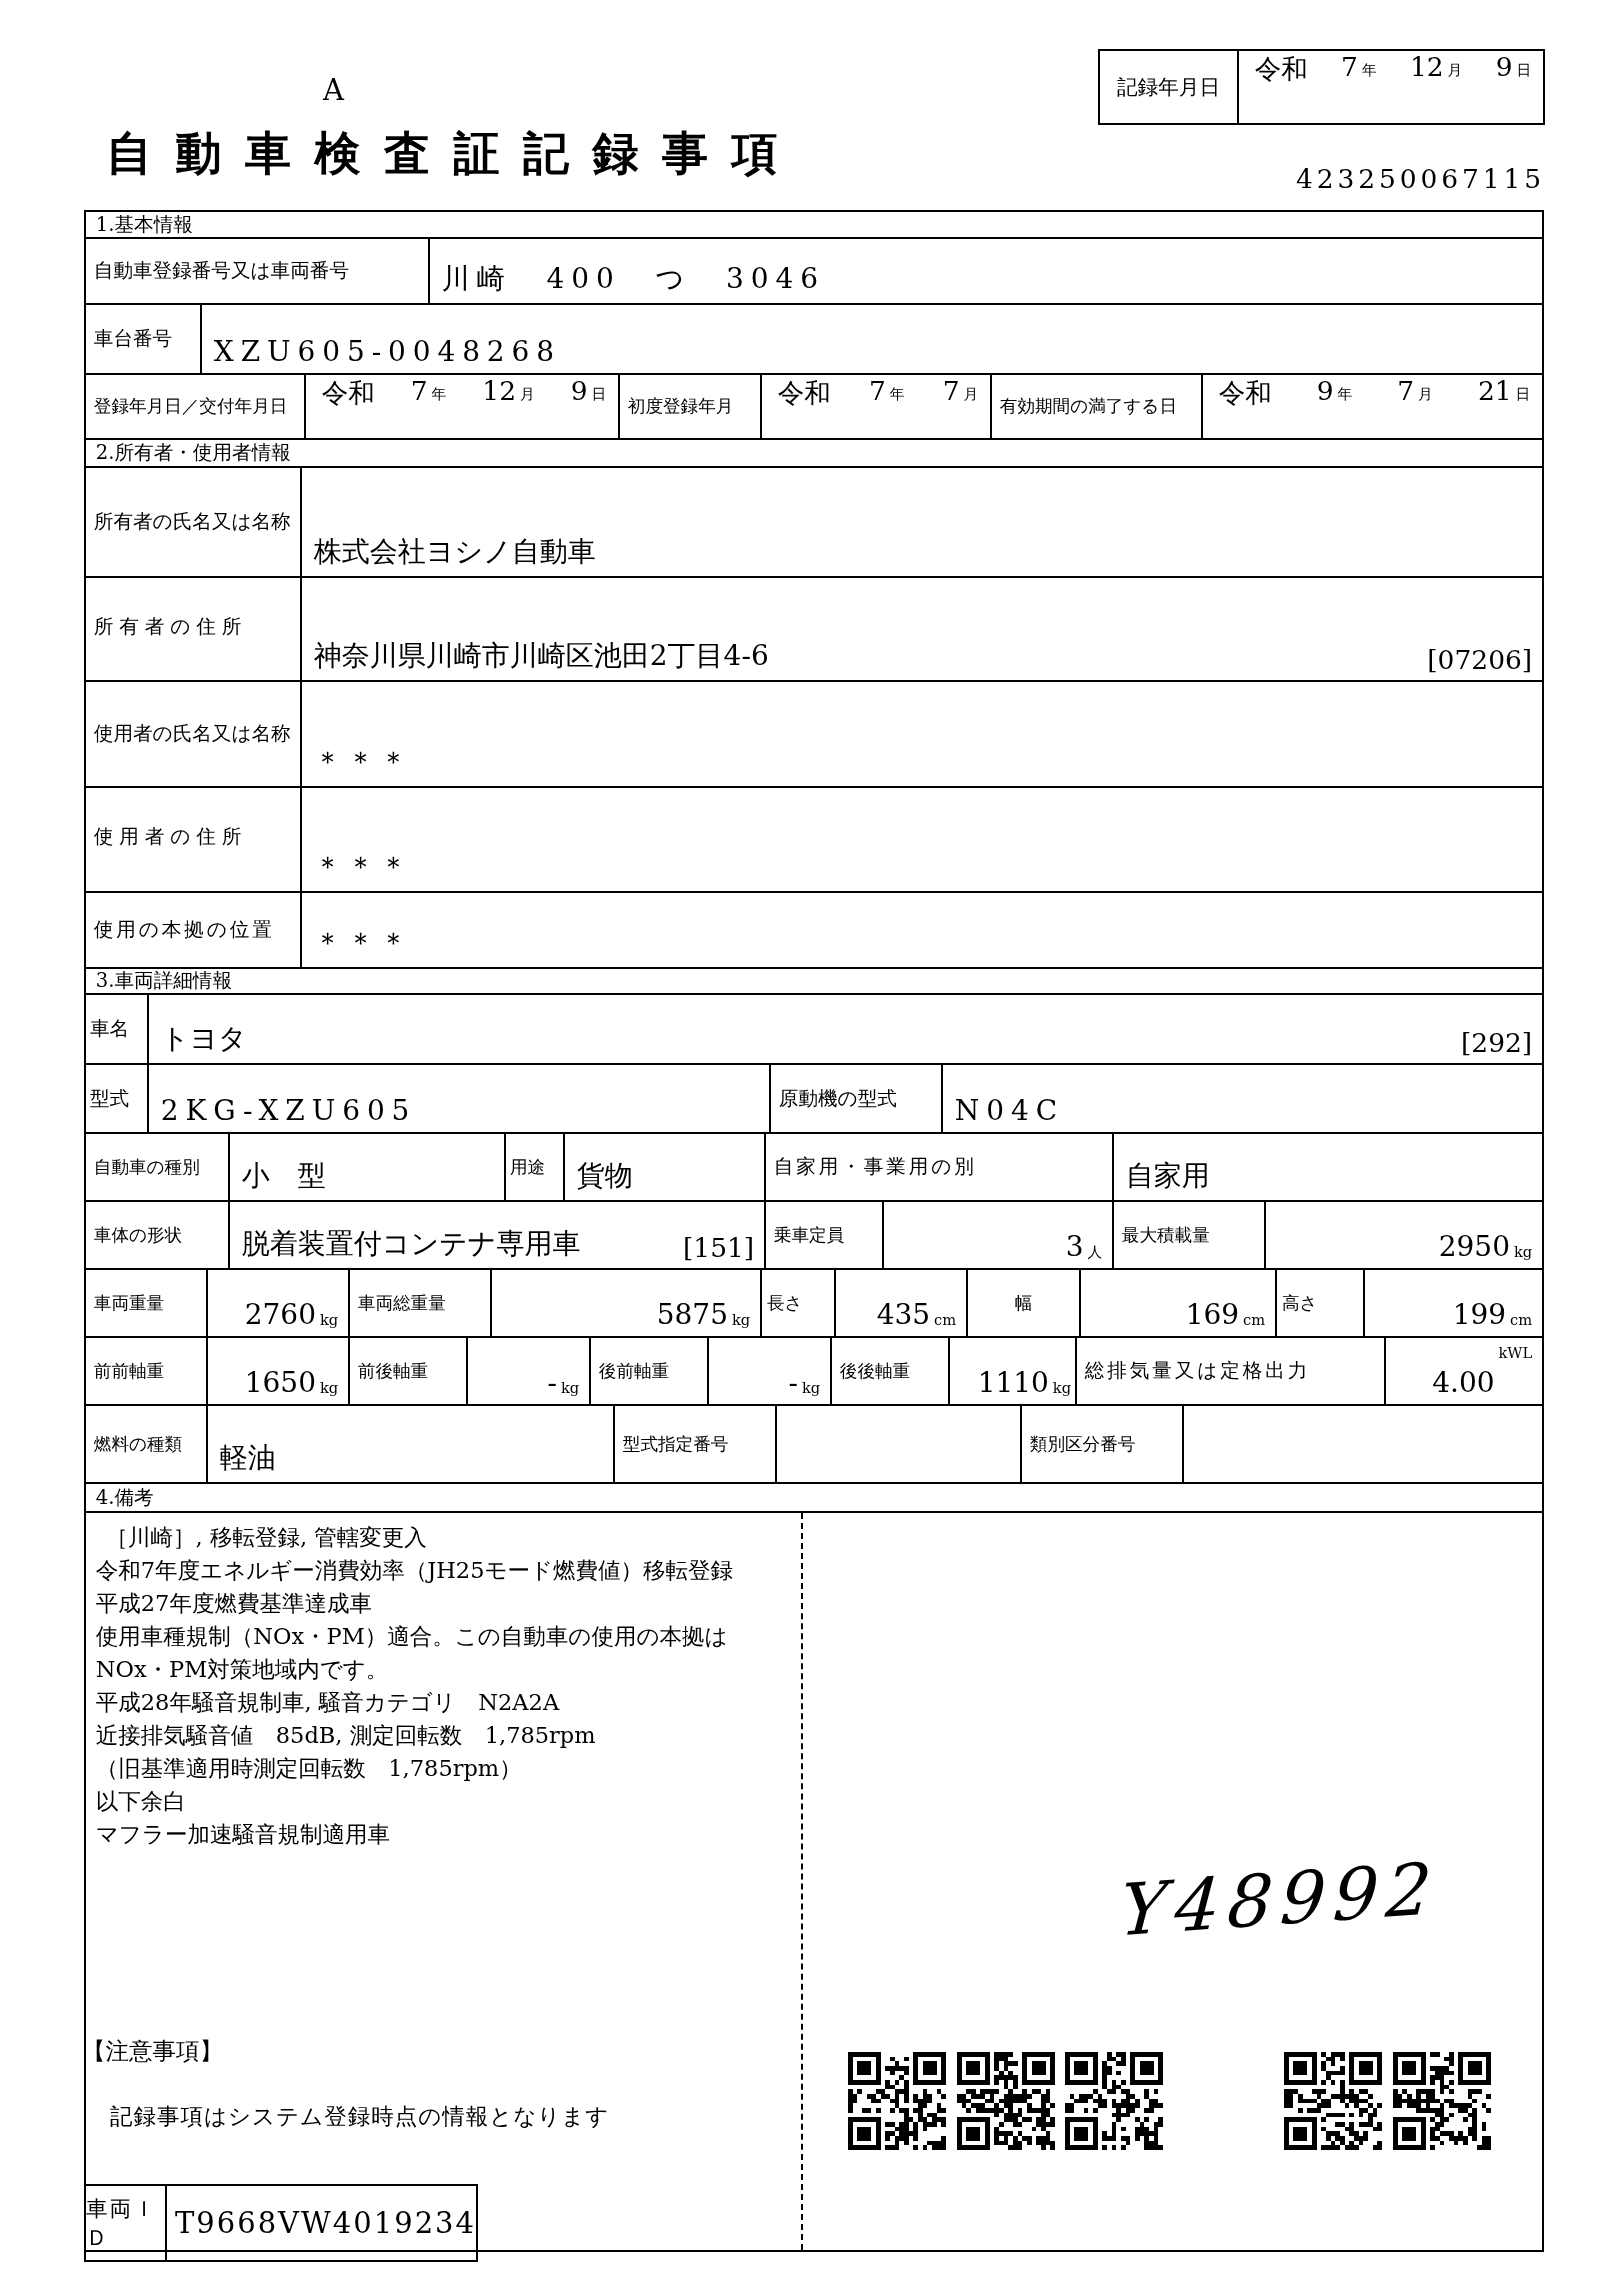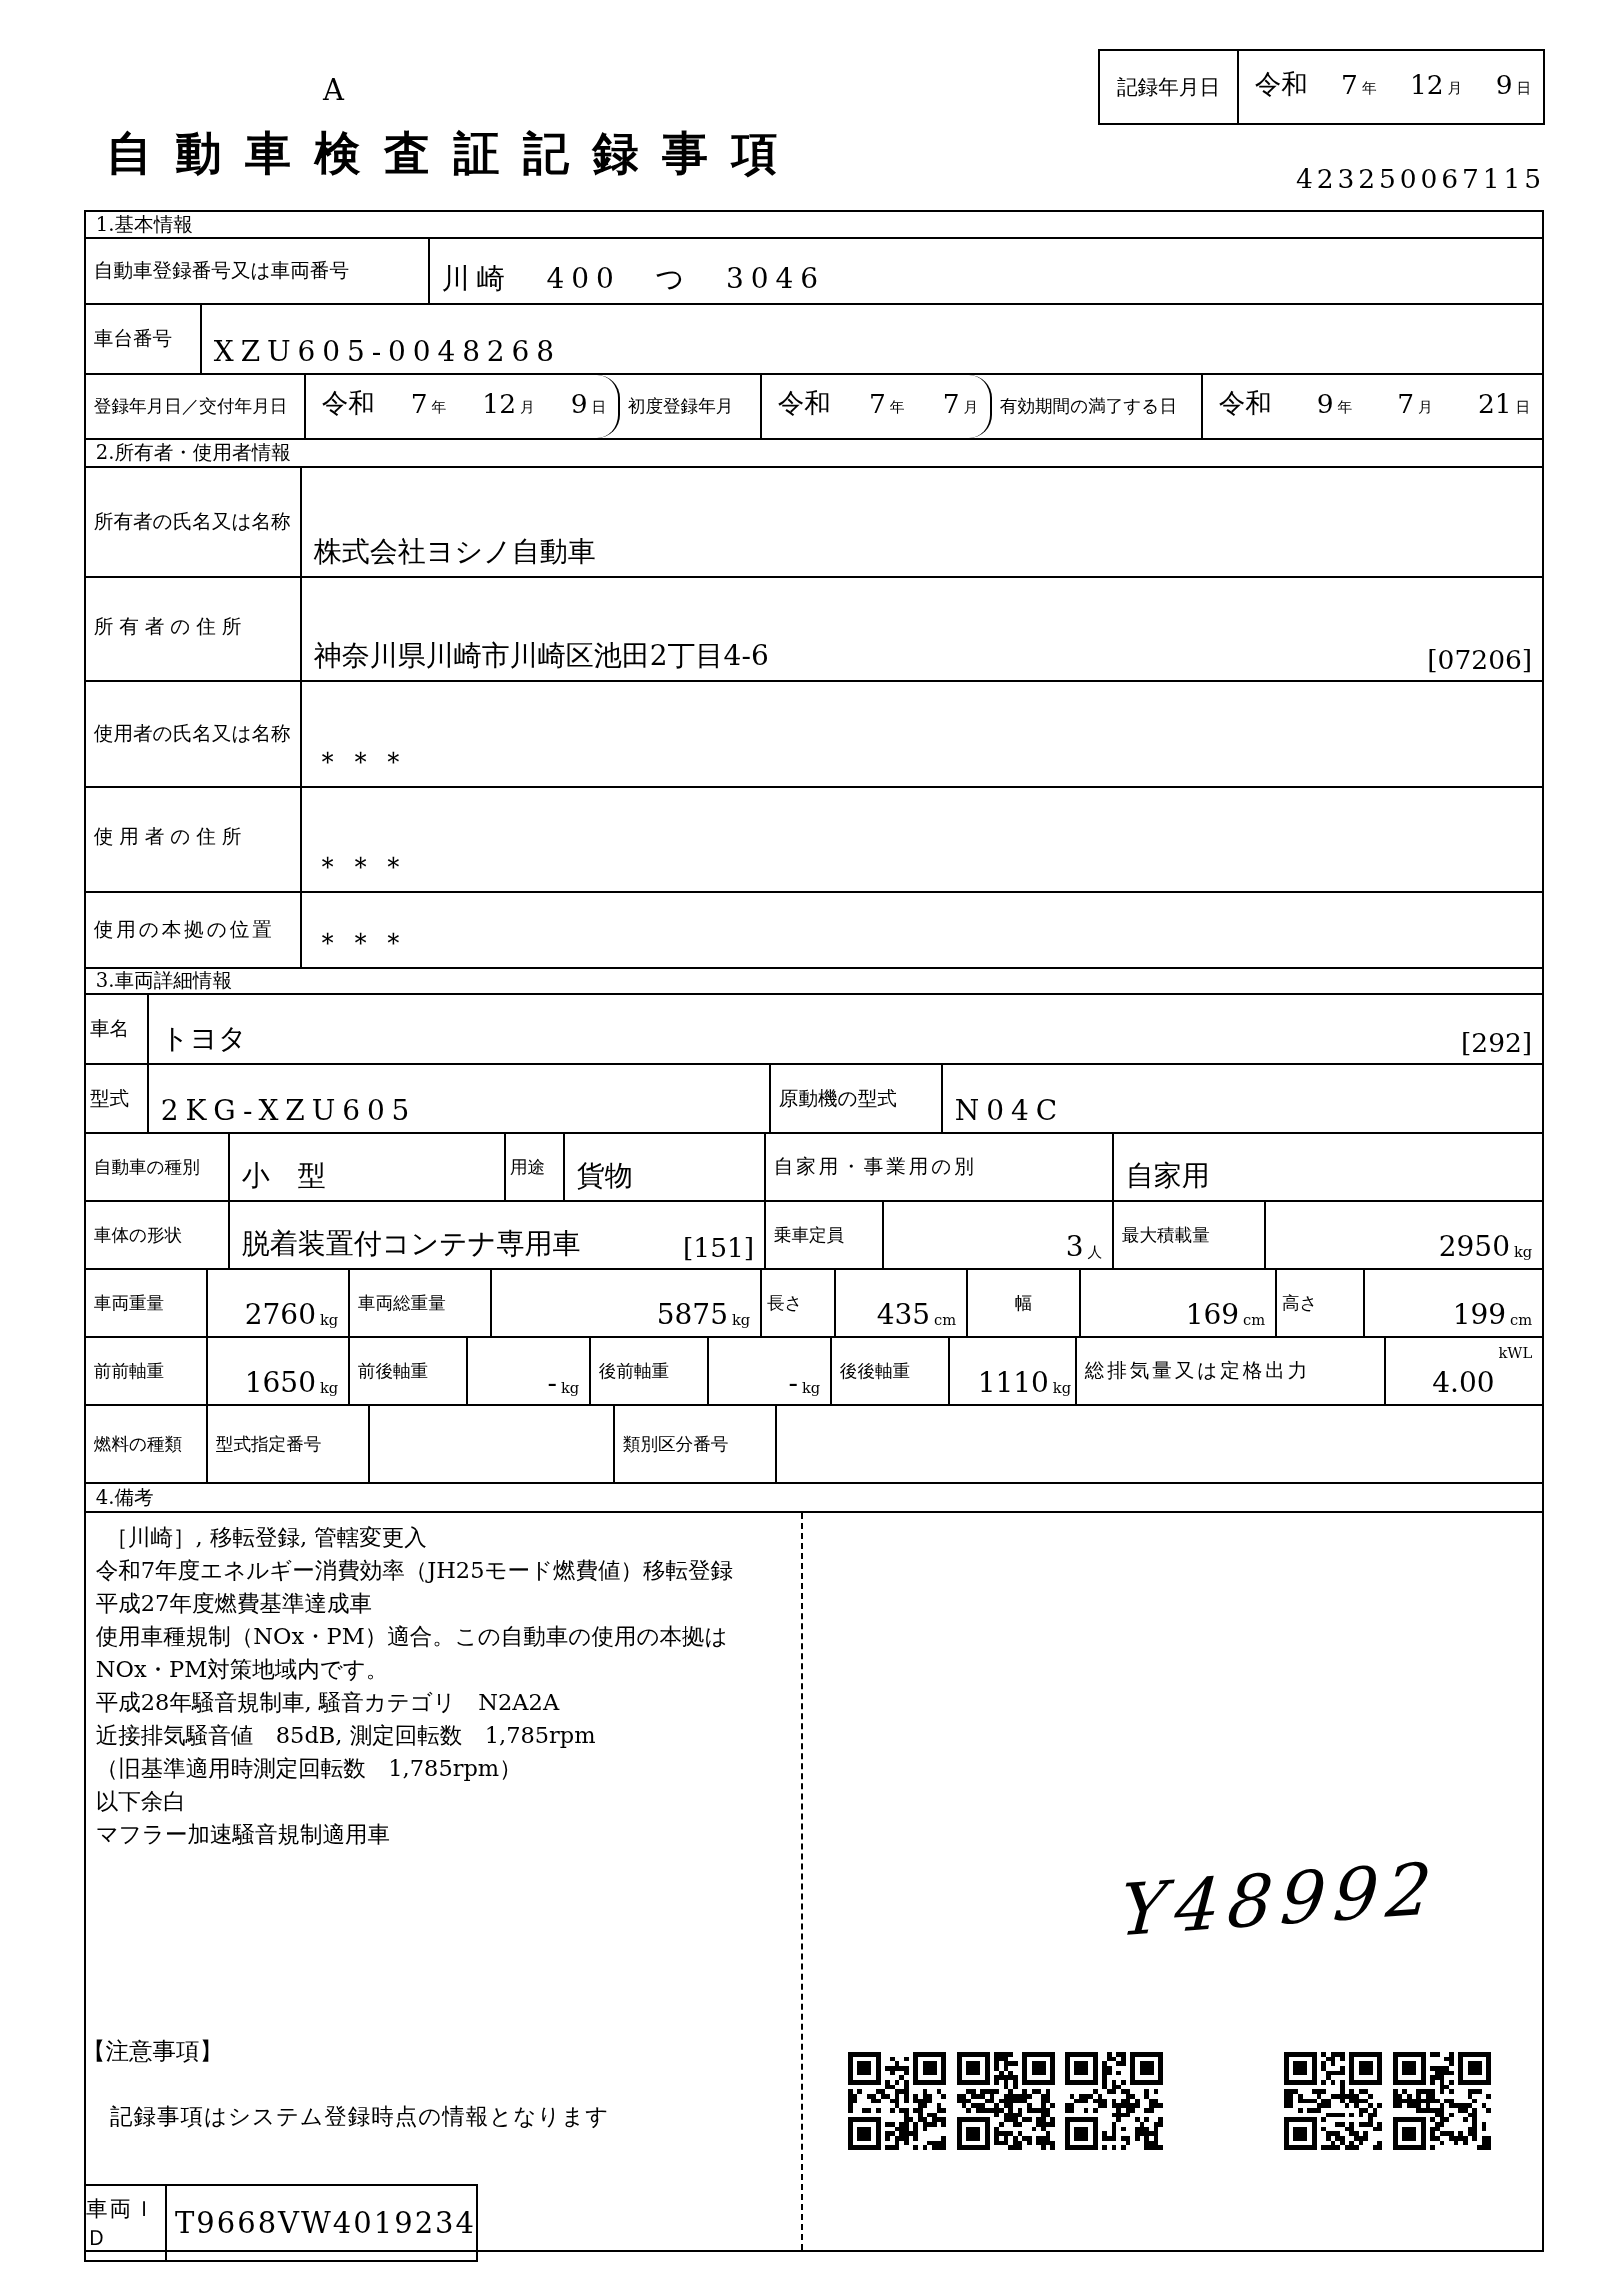--- a/index.html
+++ b/index.html
@@ -23,21 +23,21 @@
   .lbl.small{font-size:17.6px;}
   .sp6{letter-spacing:5.9px;font-family:Liberation Mono, monospace;}
   .sp3{letter-spacing:2.9px;}
   .val{align-items:flex-end;padding:2px 9.8px 4.9px 11.8px;font-size:28px;white-space:nowrap;}
   .val.r{justify-content:flex-end;}
   .val .code{margin-left:auto;padding-left:19.6px;font-size:26.5px;}
   .ast{letter-spacing:4.9px;}
   .wide{letter-spacing:6.9px;}
   .sec{font-size:19.6px;padding:1px 9.8px;display:flex;align-items:center;}
   .unit{font-size:14.7px;margin:0 0 3.9px 3.9px;align-self:flex-end;line-height:1;}
-  .dateval{display:flex;align-items:center;padding:0 11.8px 5.9px 15.7px;font-size:26.5px;border-radius:23px;}
+  .dateval{display:flex;align-items:flex-start;padding:0 11.8px 5.9px 15.7px;font-size:26.5px;}
   .dateval .g{margin-left:auto;display:flex;align-items:flex-end;}
   .stack{display:flex;flex-direction:row;justify-content:space-between;align-self:stretch;padding:5.9px 0 5.9px 3.9px;font-size:14.7px;line-height:1;}
   
   .remarks-row{flex:1;position:relative;display:block;}
   .remarks-text{position:absolute;left:9.8px;top:7.8px;width:702px;font-size:22.5px;line-height:33px;}
   .remarks-divider{position:absolute;left:715px;top:0;height:100%;border-left:2px dashed #000;}
   .handwritten{position:absolute;left:1034px;top:345px;font-size:71px;font-style:italic;letter-spacing:7.8px;transform:rotate(-4deg) skewX(-8deg);white-space:nowrap;}
   .ind{padding-left:9.8px;}
   
   .notice-heading{left:82px;top:2035px;font-size:23.5px;}
@@ -264,20 +264,21 @@
         <span>4.00</span>
         <span class="stack">
           <span>kW</span>
           <span>L</span>
         </span>
       </div>
     </div>
 
     <div class="row" style="height:78px">
       <div class="c lbl small" style="width:122px">燃料の種類</div>
+      <div class="c val" style="width:407px">軽油</div>
       <div class="c lbl small" style="width:162px">型式指定番号</div>
       <div class="c val" style="width:245px"></div>
       <div class="c lbl small" style="width:162px">類別区分番号</div>
       <div class="c last val"></div>
     </div>
 
     <div class="row sec" style="height:29px">4.備考</div>
 
     <div class="row norb remarks-row">
       <div class="remarks-text">

